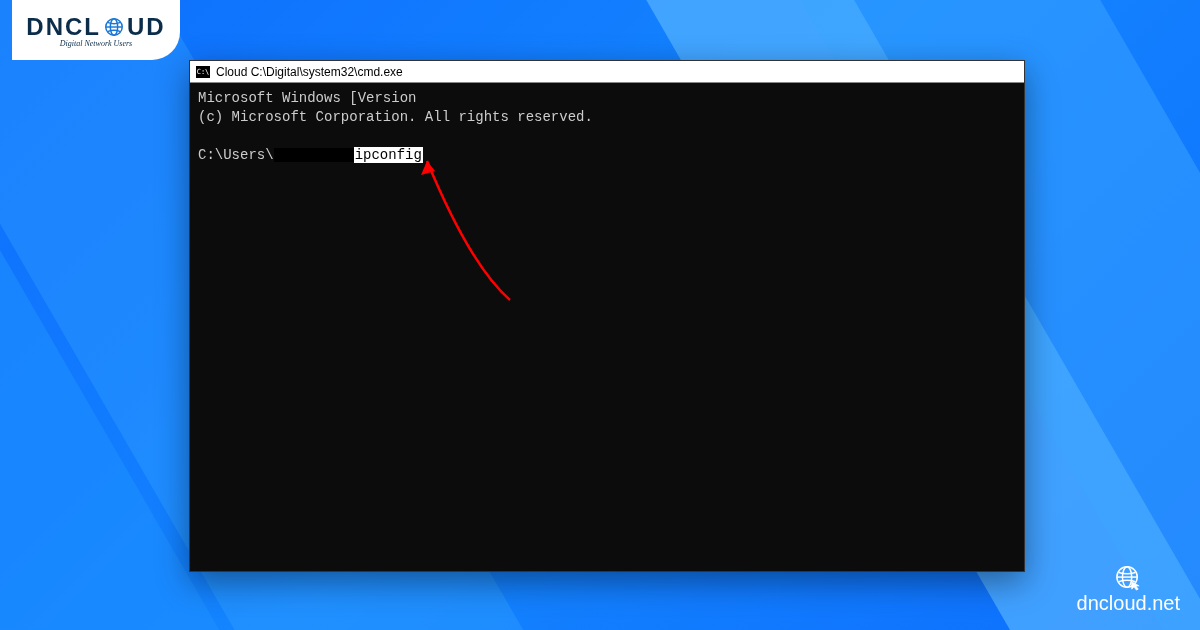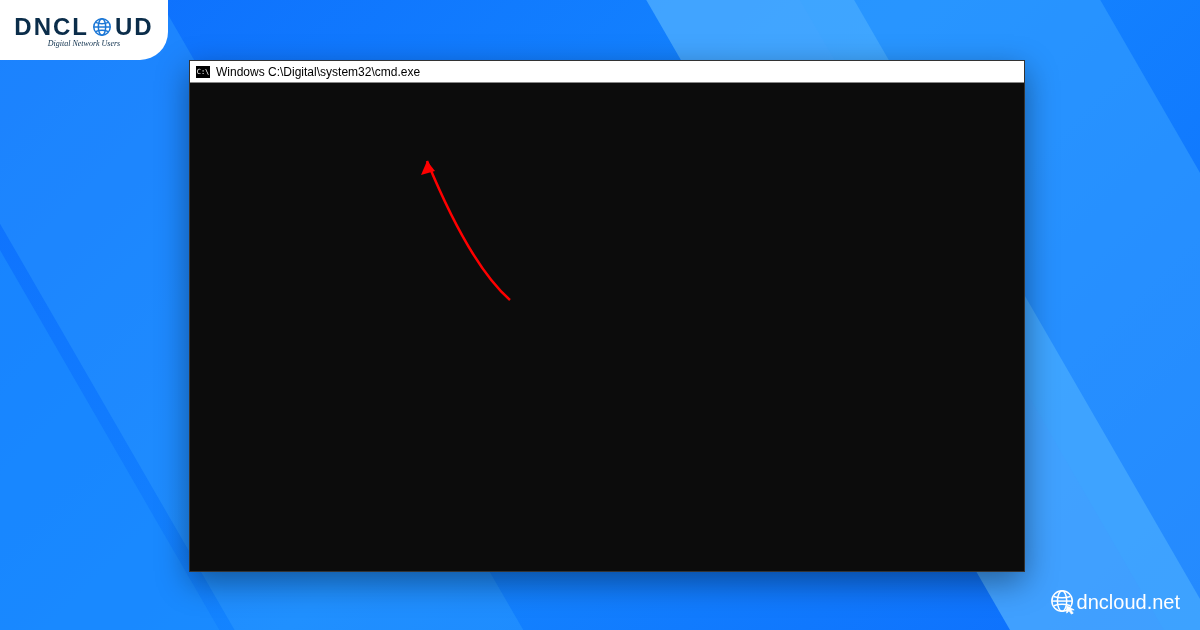--- a/index.html
+++ b/index.html
@@ -58,21 +58,21 @@
       width: 260px;
       height: 1500px;
       right: -140px;
       top: -300px;
       background: rgba(60, 165, 255, 0.5);
     }
 
     .logo-badge {
       position: absolute;
       top: 0;
-      left: 0;
+      left: 12px;
       width: 168px;
       height: 60px;
       background: #fff;
       border-bottom-right-radius: 28px;
       display: flex;
       flex-direction: column;
       align-items: center;
       justify-content: center;
       padding: 6px 23px;
       z-index: 10;
@@ -176,20 +176,21 @@
       position: absolute;
       right: 20px;
       bottom: 15px;
       display: flex;
       align-items: center;
       gap: 1px;
       color: #fff;
       font-size: 20px;
       font-weight: 500;
       z-index: 10;
+      flex-direction: column;
     }
 
     .footer-globe {
       display: inline-flex;
     }
   </style>
 </head>
 <body>
 
 <div class="bg-stripes">
@@ -213,25 +214,29 @@
     </span>
     <span>UD</span>
   </div>
   <div class="logo-sub">Digital Network Users</div>
 </div>
 
 <div class="terminal-window">
   <div class="titlebar">
     <span class="titlebar-icon">C:\</span>
     <span class="titlebar-text">
-      <span>Windows</span>
+      <span>Cloud</span>
       <span> </span>
       <span>C:\Digital\system32\cmd.exe</span>
     </span>
   </div>
+  <div class="terminal-body"><span>Microsoft Windows [Version </span>
+<span>(c) Microsoft Corporation. All rights reserved.</span>
+
+<span>C:\Users\</span><span class="redacted"></span><span class="highlighted-cmd">ipconfig</span></div>
 </div>
 
 <div class="arrow-annotation">
   <svg width="120" height="160" viewBox="0 0 120 160">
     <path d="M 95 155 Q 55 120 12 16" stroke="#ff0000" stroke-width="2.5" fill="none"></path>
     <polygon points="12,16 6,30 20,26" fill="#ff0000"></polygon>
   </svg>
 </div>
 
 <div class="footer-url">

